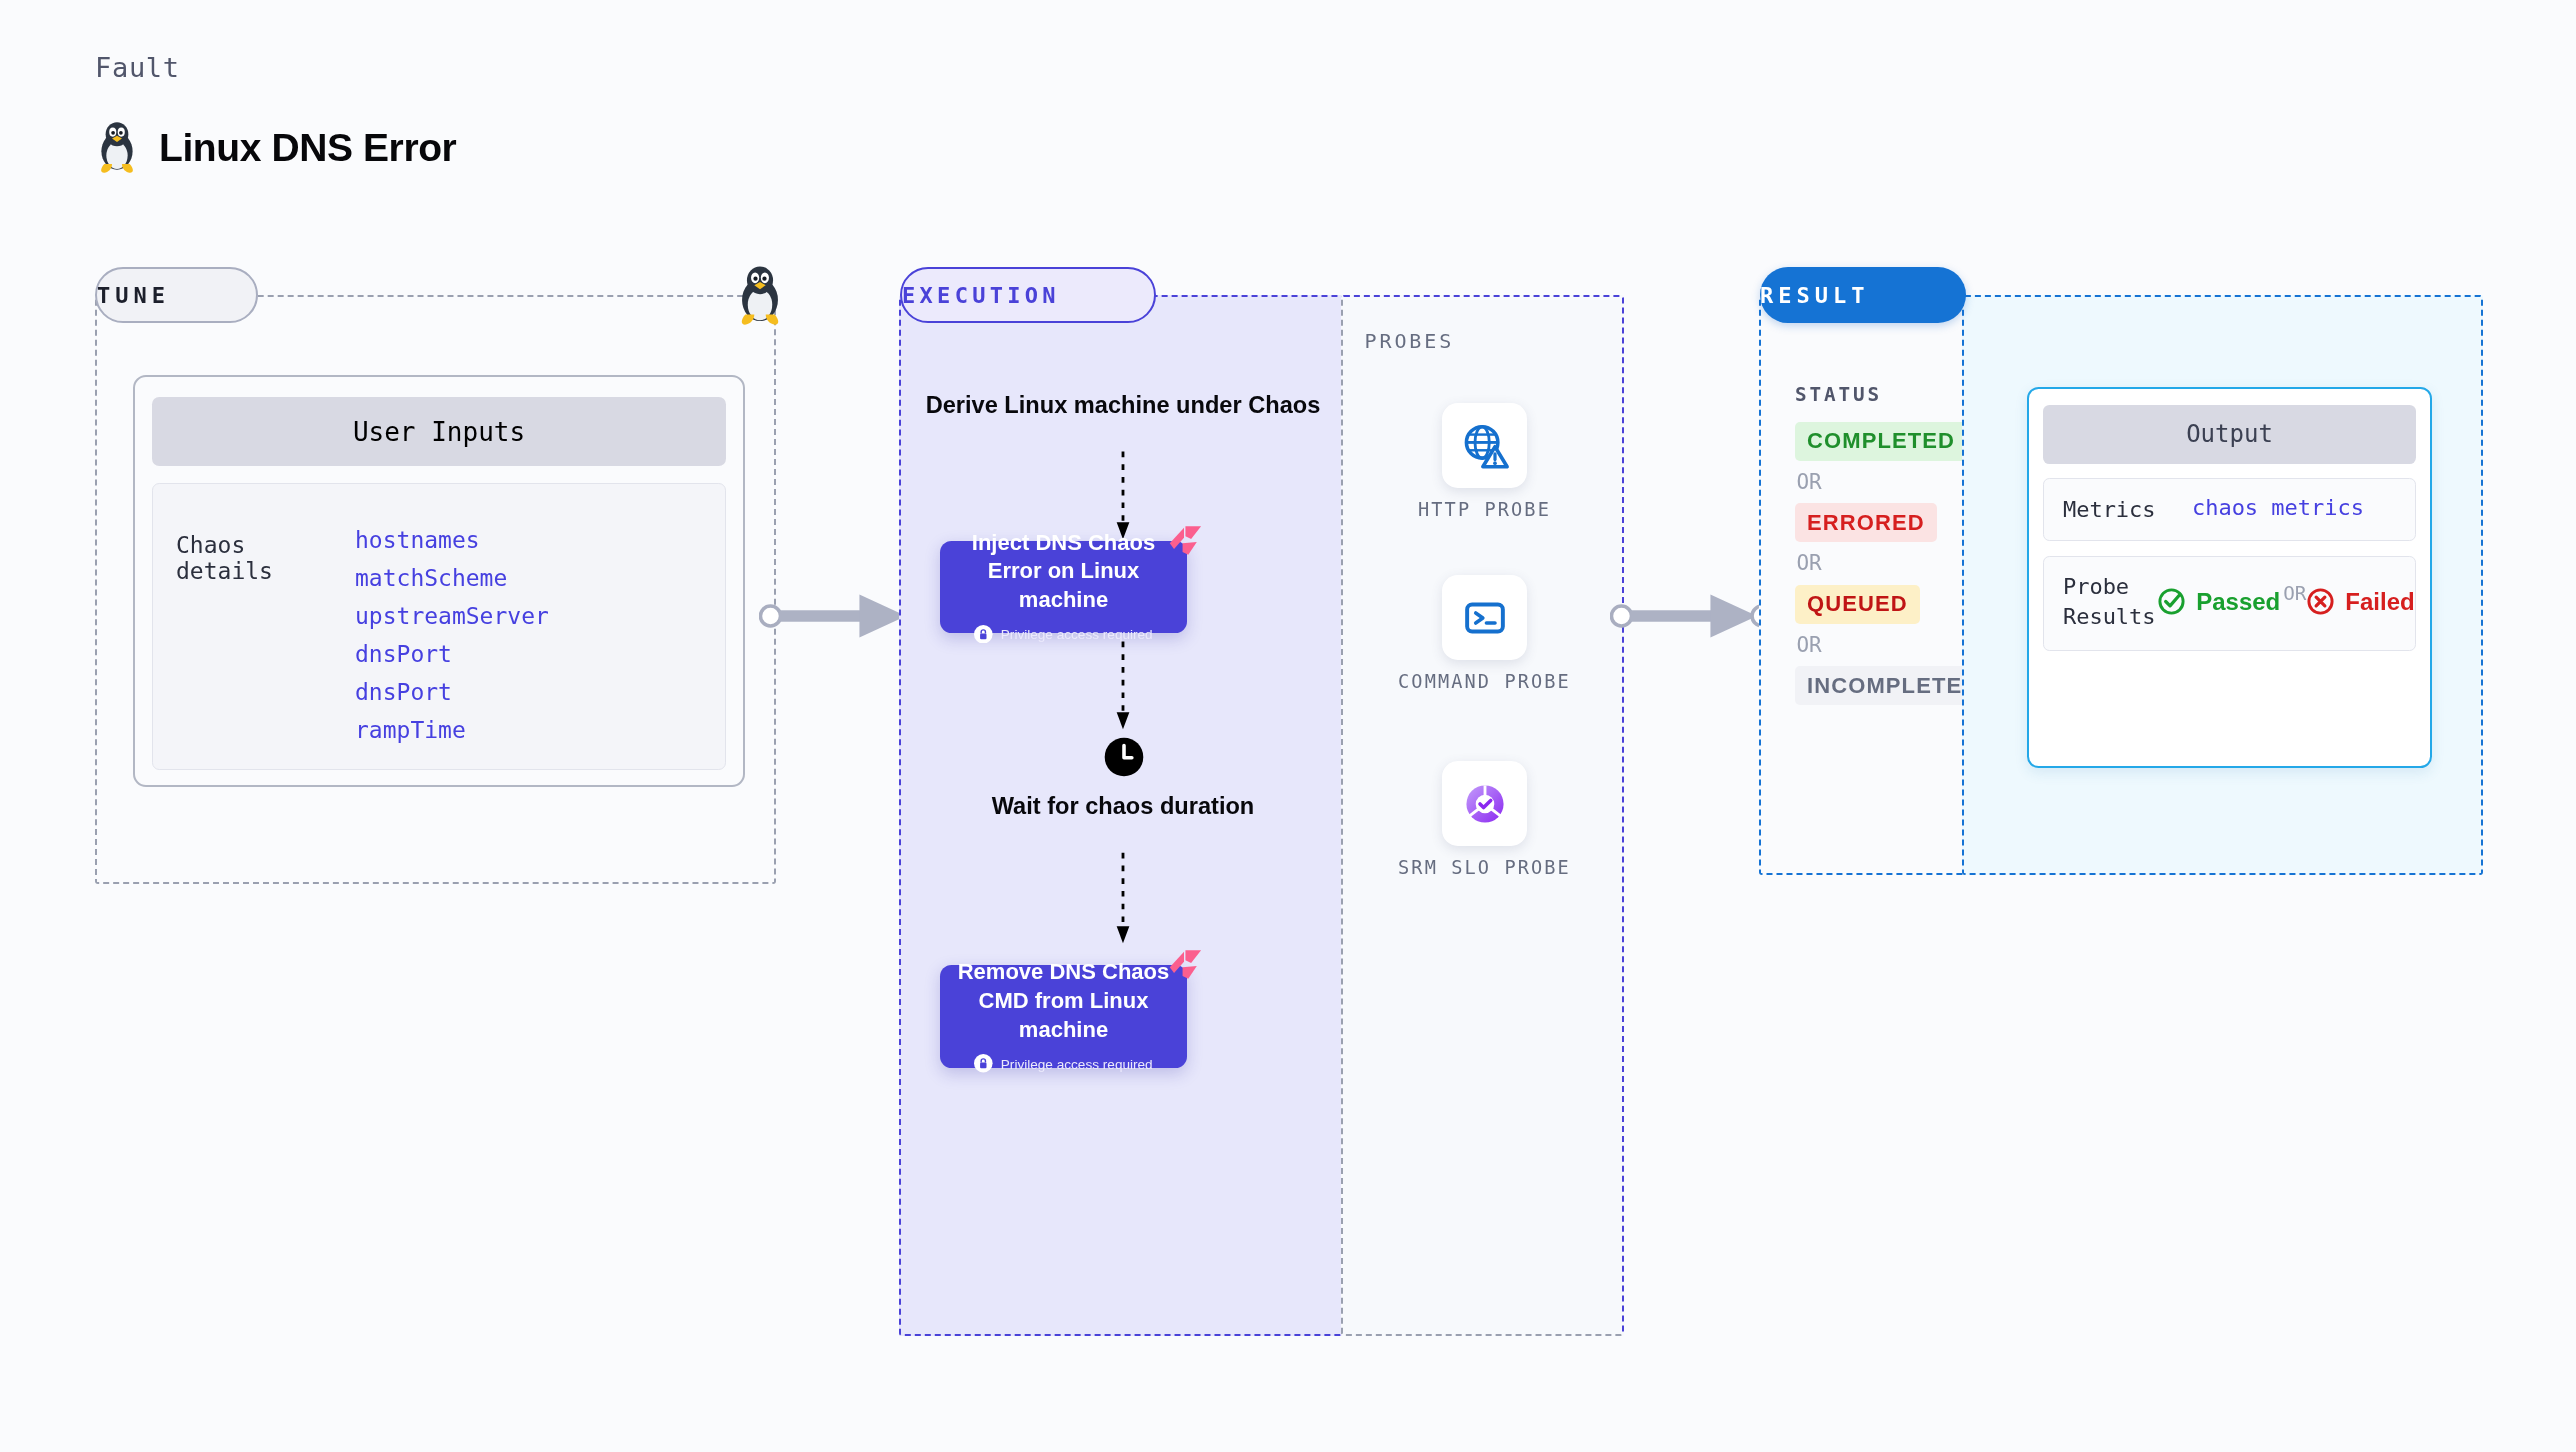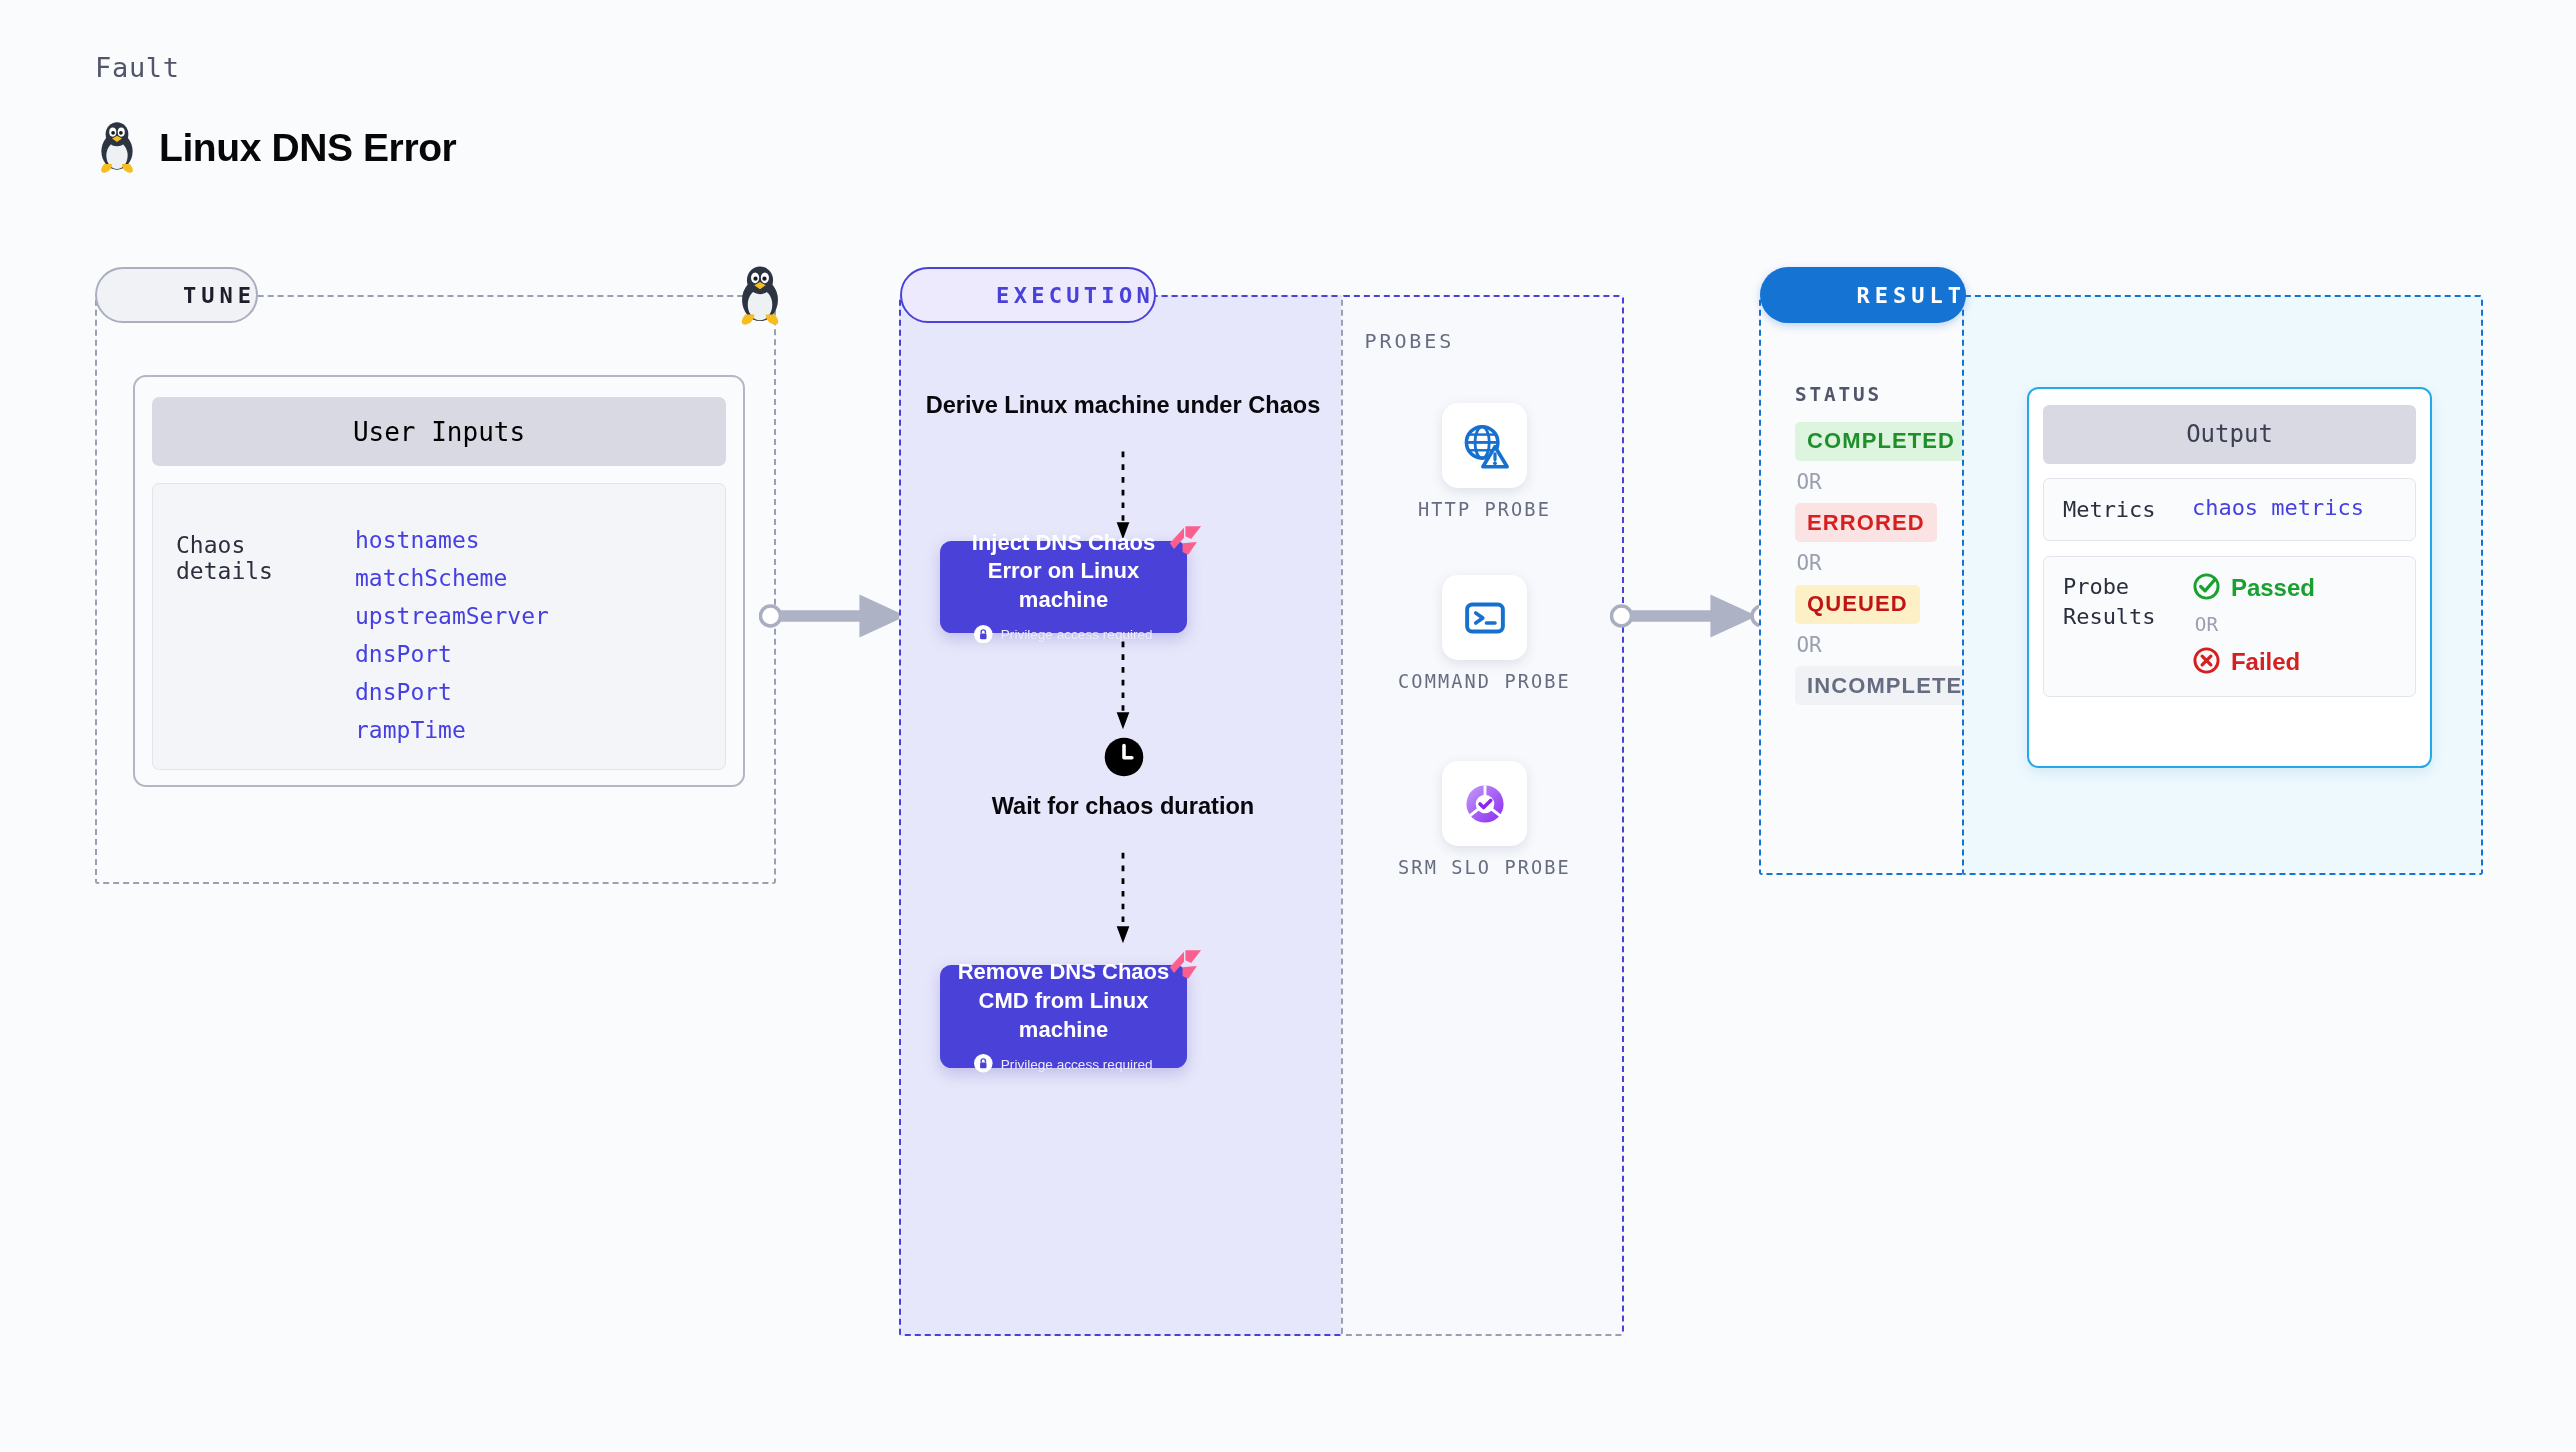--- a/index.html
+++ b/index.html
@@ -20,21 +20,21 @@
   .hdr-row { position: absolute; left: 95px; top: 120px; display: flex; align-items: center; gap: 20px; }
   .hdr-title {
     font-size: 39px; font-weight: bold; color: #07070a;
     font-family: "Liberation Sans", sans-serif; letter-spacing: -0.4px;
   }
 
   
   .panel { position: absolute; }
   .panel-pill {
     position: absolute; z-index: 6;
-    display: flex; align-items: center; justify-content: flex-end;
+    display: flex; align-items: center; justify-content: flex-start;
     border-radius: 716px;
     font-family: "DejaVu Sans Mono", monospace;
     font-weight: bold; letter-spacing: 4.3px;
   }
 
   
   #tune-body {
     left: 95px; top: 295px; width: 681px; height: 589px;
     border: 2.1px dashed #9aa0b0; background: transparent; border-radius: 2.9px;
   }
@@ -161,21 +161,21 @@
     margin: 14.3px 14.3px 0 14.3px; border-radius: 6.4px;
     background: #fafbfd; border: 1.4px solid #e2e4ec; display: flex; padding: 15.8px 0 15.8px 18.6px;
   }
   .out-key {
     font-family: "DejaVu Sans Mono", monospace; font-size: 22px;
     color: #2b2f3d; width: 129px; line-height: 1.35;
   }
   .out-val {
     font-family: "DejaVu Sans Mono", monospace; font-size: 22px; color: #4640e0;
   }
-  .pr-col { display: flex; flex-direction: column; }
+  .pr-col { display: flex; flex-direction: row; }
   .pr-item { display: flex; align-items: center; gap: 10px; }
   .pr-pass { color: #19a02f; font-size: 24px; font-weight: bold; }
   .pr-fail { color: #d61f1f; font-size: 24px; font-weight: bold; }
   .pr-or {
     font-family: "DejaVu Sans Mono", monospace; font-size: 19.3px;
     color: #9aa0b0; padding: 10px 0 10px 2.9px;
   }
 
   .connector { position: absolute; }
 </style>

